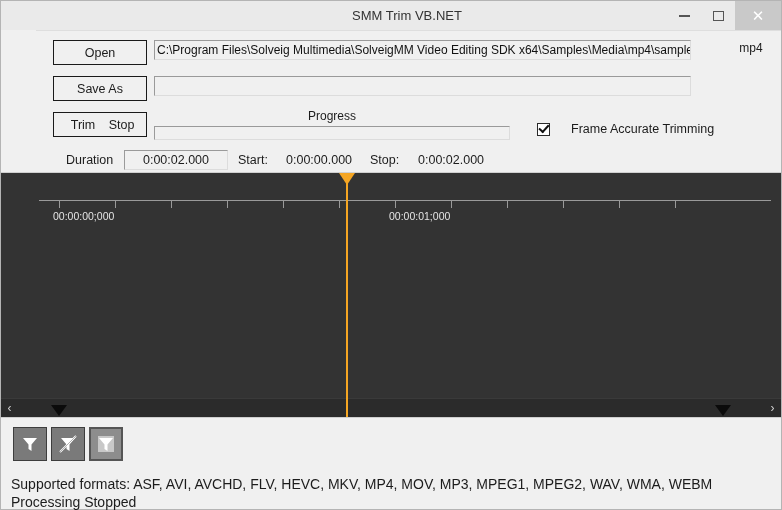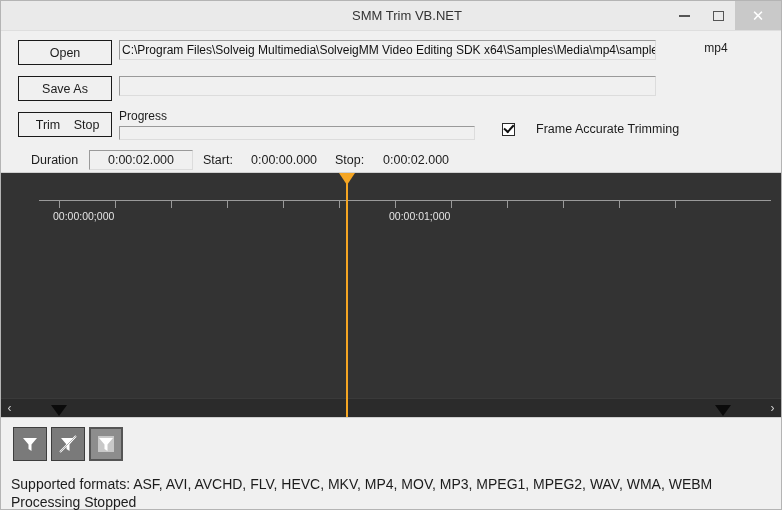--- a/index.html
+++ b/index.html
@@ -37,20 +37,21 @@
   .tbtn-close { width: 46px; background: #c9c9c9; }
   .glyph-min { width: 11px; height: 2px; background: #555; display: block; }
   .glyph-max { width: 11px; height: 10px; border: 1.6px solid #555; display: block; }
   .glyph-close { color: #ffffff; font-size: 15px; line-height: 1; }
   
   .controls {
     flex: 0 0 142px;
     position: relative;
     background: #f0f0f0;
     border-top: 1px solid #dedede;
+    margin-left: 35px;
   }
   .btn {
     position: absolute;
     background: #f0f0f0;
     border: 1px solid #1a1a1a;
     font-size: 12.5px; color: #1c1c1c;
     display: flex; align-items: center; justify-content: center;
     font-family: "Liberation Sans", sans-serif;
   }
   #btn-open  { left: 17px;  top: 9px;  width: 94px; height: 25px; }
@@ -69,21 +70,21 @@
     font-family: "Liberation Sans", sans-serif;
   }
   #field-path   { left: 118px; top: 9px;  width: 537px; height: 20px; }
   #field-output { left: 118px; top: 45px; width: 537px; height: 20px; }
   .output-type {
     position: absolute; left: 660px; top: 9px; width: 110px;
     text-align: center; font-size: 12px; color: #1c1c1c; line-height: 16px;
   }
   .progress-label {
     position: absolute; left: 118px; top: 78px; width: 356px;
-    text-align: left; font-size: 12px; color: #1c1c1c;
+    text-align: center; font-size: 12px; color: #1c1c1c;
   }
   #progress-bar {
     position: absolute; left: 118px; top: 95px; width: 356px; height: 14px;
     background: #f0f0f0;
     border: 1px solid #9a9a9a;
     border-right-color: #dcdcdc; border-bottom-color: #dcdcdc;
   }
   .checkbox-row {
     position: absolute; left: 501px; top: 91px;
     display: flex; align-items: center; gap: 21px;

